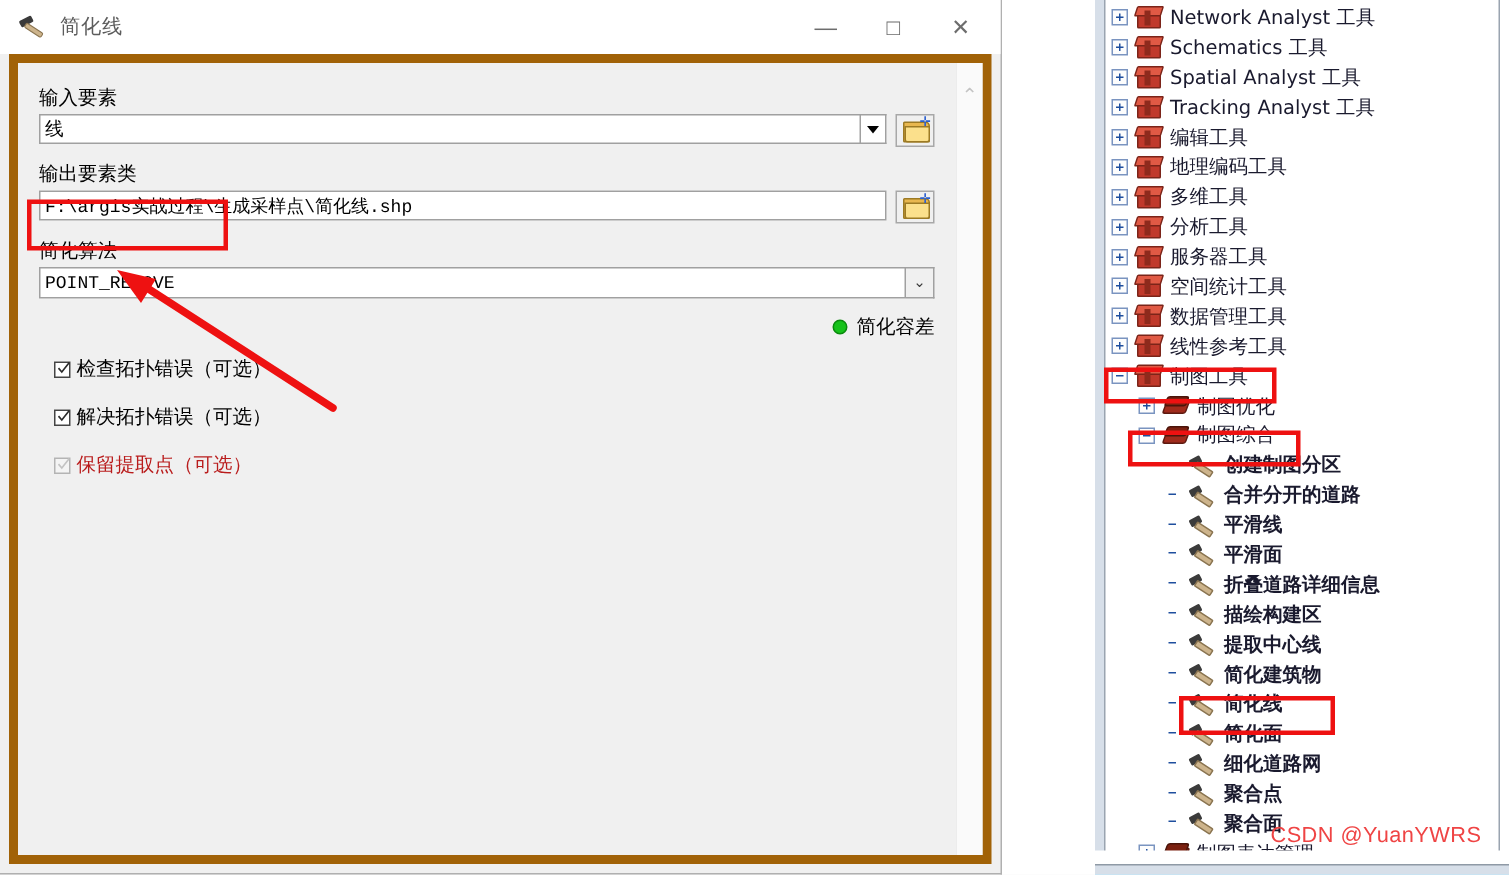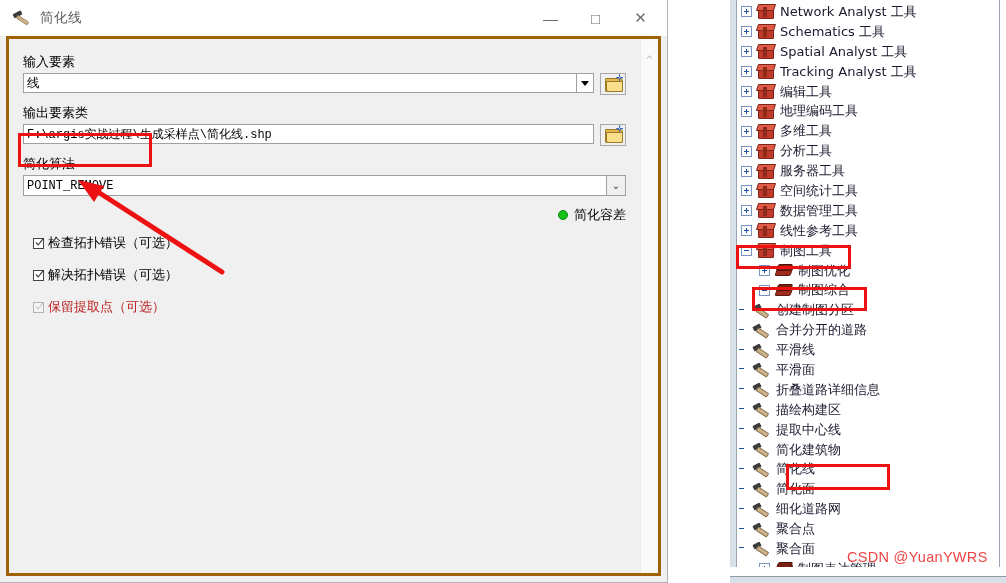--- a/index.html
+++ b/index.html
@@ -33,21 +33,21 @@
   }
   .wbtn{
     width:45px;height:30px;display:flex;align-items:center;justify-content:center;
     color:#6d6d6d;font-size:15px;
   }
   #win-controls{margin-left:auto;display:flex;height:30px;align-items:center;margin-right:4px;}
 
   #dlgbody{
     position:absolute;left:6px;top:36px;right:6px;bottom:6px;
     background:#f0f0f0;
-    border:3px solid #a16207;
+    border:6px solid #a16207;
     box-sizing:border-box;
   }
 
   .form{
     position:absolute;left:0;top:0;right:18px;bottom:0;
     padding:14px 14px 0 14px;box-sizing:border-box;
   }
 
   .fieldlabel{
     font-size:13px;color:#000;margin-bottom:2px;
@@ -217,21 +217,21 @@
     background:#3b3b3b;border-radius:1px;transform:rotate(-28deg);
   }
   .ico-hammer .handle{
     position:absolute;left:4px;top:4px;width:11px;height:3px;
     background:#cdb48c;border:1px solid #8a7450;border-radius:1px;
     transform:rotate(33deg);transform-origin:left center;
   }
 
   .ind0{padding-left:4px;}
   .ind1{padding-left:22px;}
-  .ind2{}
+  .ind2{padding-left:40px;font-weight:bold;}
 
   #watermark{
     position:absolute;left:847px;top:549px;
     font-size:14.5px;color:#ef4444;
     font-family:"Liberation Sans","DejaVu Sans",sans-serif;
     white-space:nowrap;letter-spacing:.3px;
   }
   .clip-bottom{position:absolute;left:0;right:0;bottom:7px;height:9px;background:#fff;}
 </style>
 </head>

